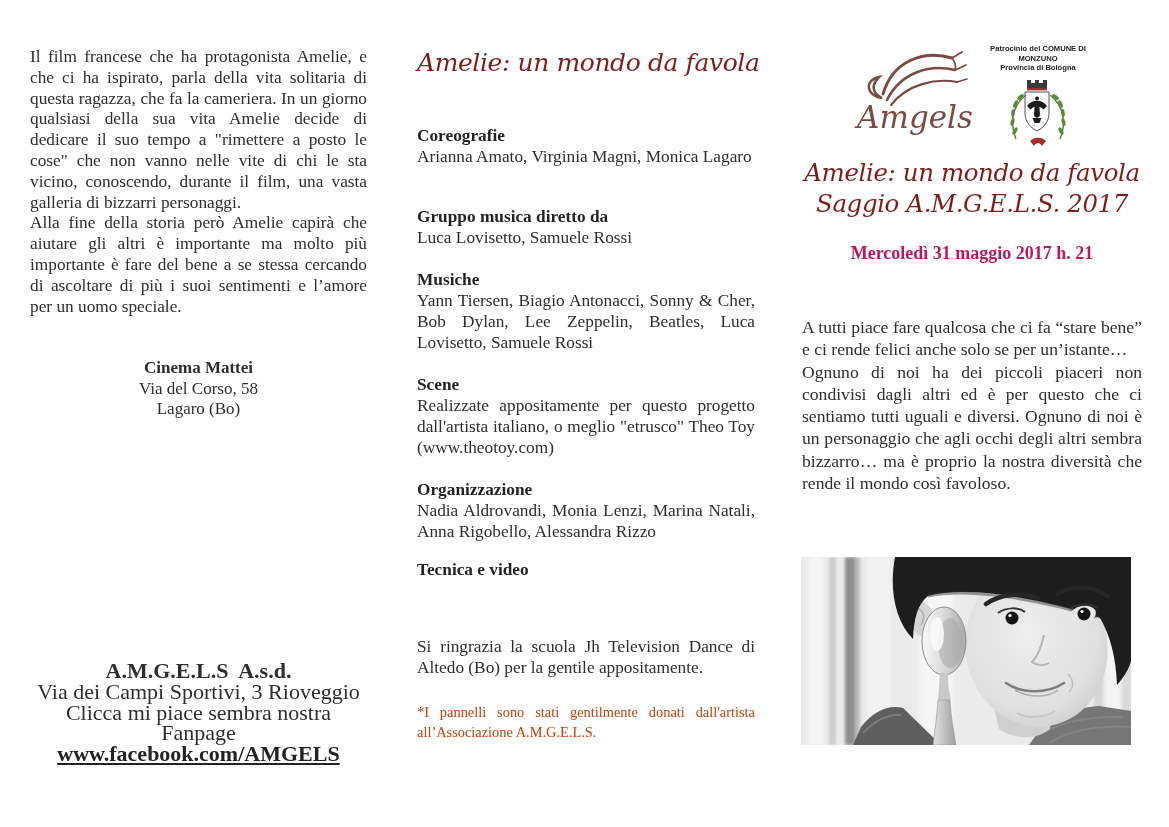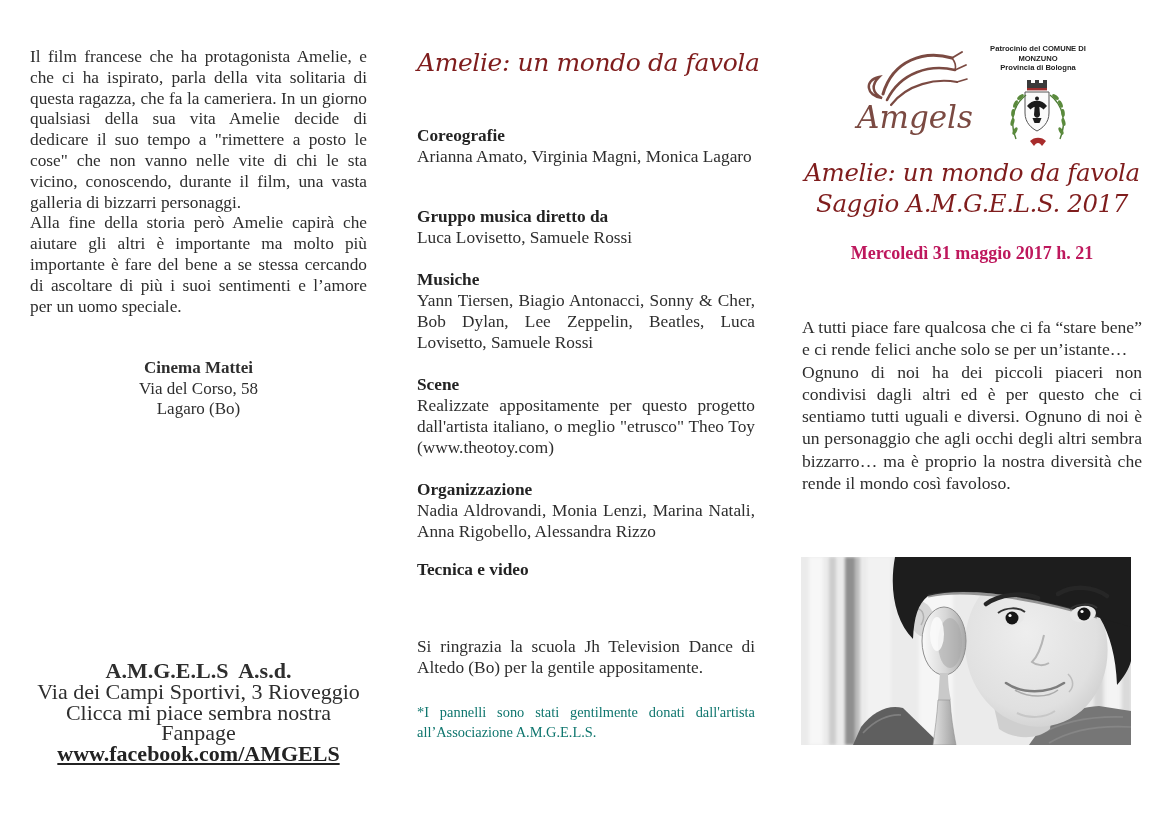--- a/index.html
+++ b/index.html
@@ -18,21 +18,21 @@
   .right-txt{ font-size:17.6px; line-height:22.3px; }
   .heading  { font-weight:bold; font-size:17.3px; line-height:21px; color:#232323; }
   .deco-title {
     font-family:"DejaVu Serif", serif; font-style:italic; font-weight:500;
     color:#7f1d1d; letter-spacing:-0.4px;
   }
   .venue-line { font-size:17px; line-height:20.6px; }
   .footer-line{ font-size:22px; line-height:20.8px; }
   .prewrap { white-space:pre-wrap; }
   .fb-link { font-weight:bold; text-decoration:underline; color:#232323; }
-  .footnote { font-size:14.4px; line-height:19.6px; color:#0f766e; }
+  .footnote { font-size:14.4px; line-height:19.6px; color:#c2410c; }
   .patronage { font-family:"Liberation Sans", sans-serif; font-weight:bold;
     font-size:7.6px; line-height:9.5px; color:#222; text-align:center; }
   .date-line { font-weight:bold; font-size:18px; color:#be185d; }
   p { margin:0; }
 </style>
 </head>
 <body>
 
 <div class="page">
 

